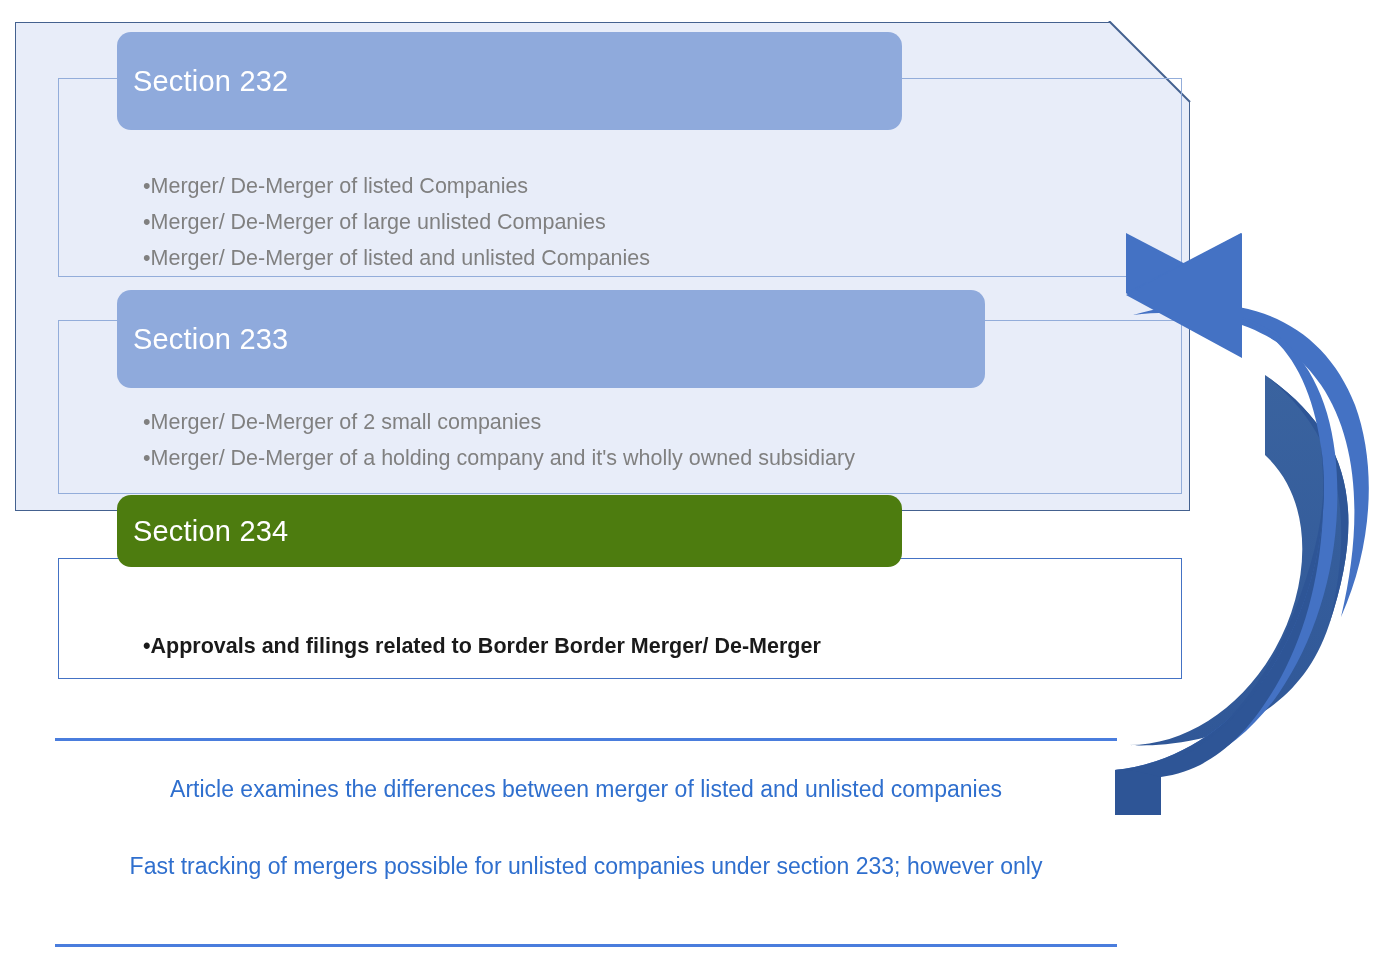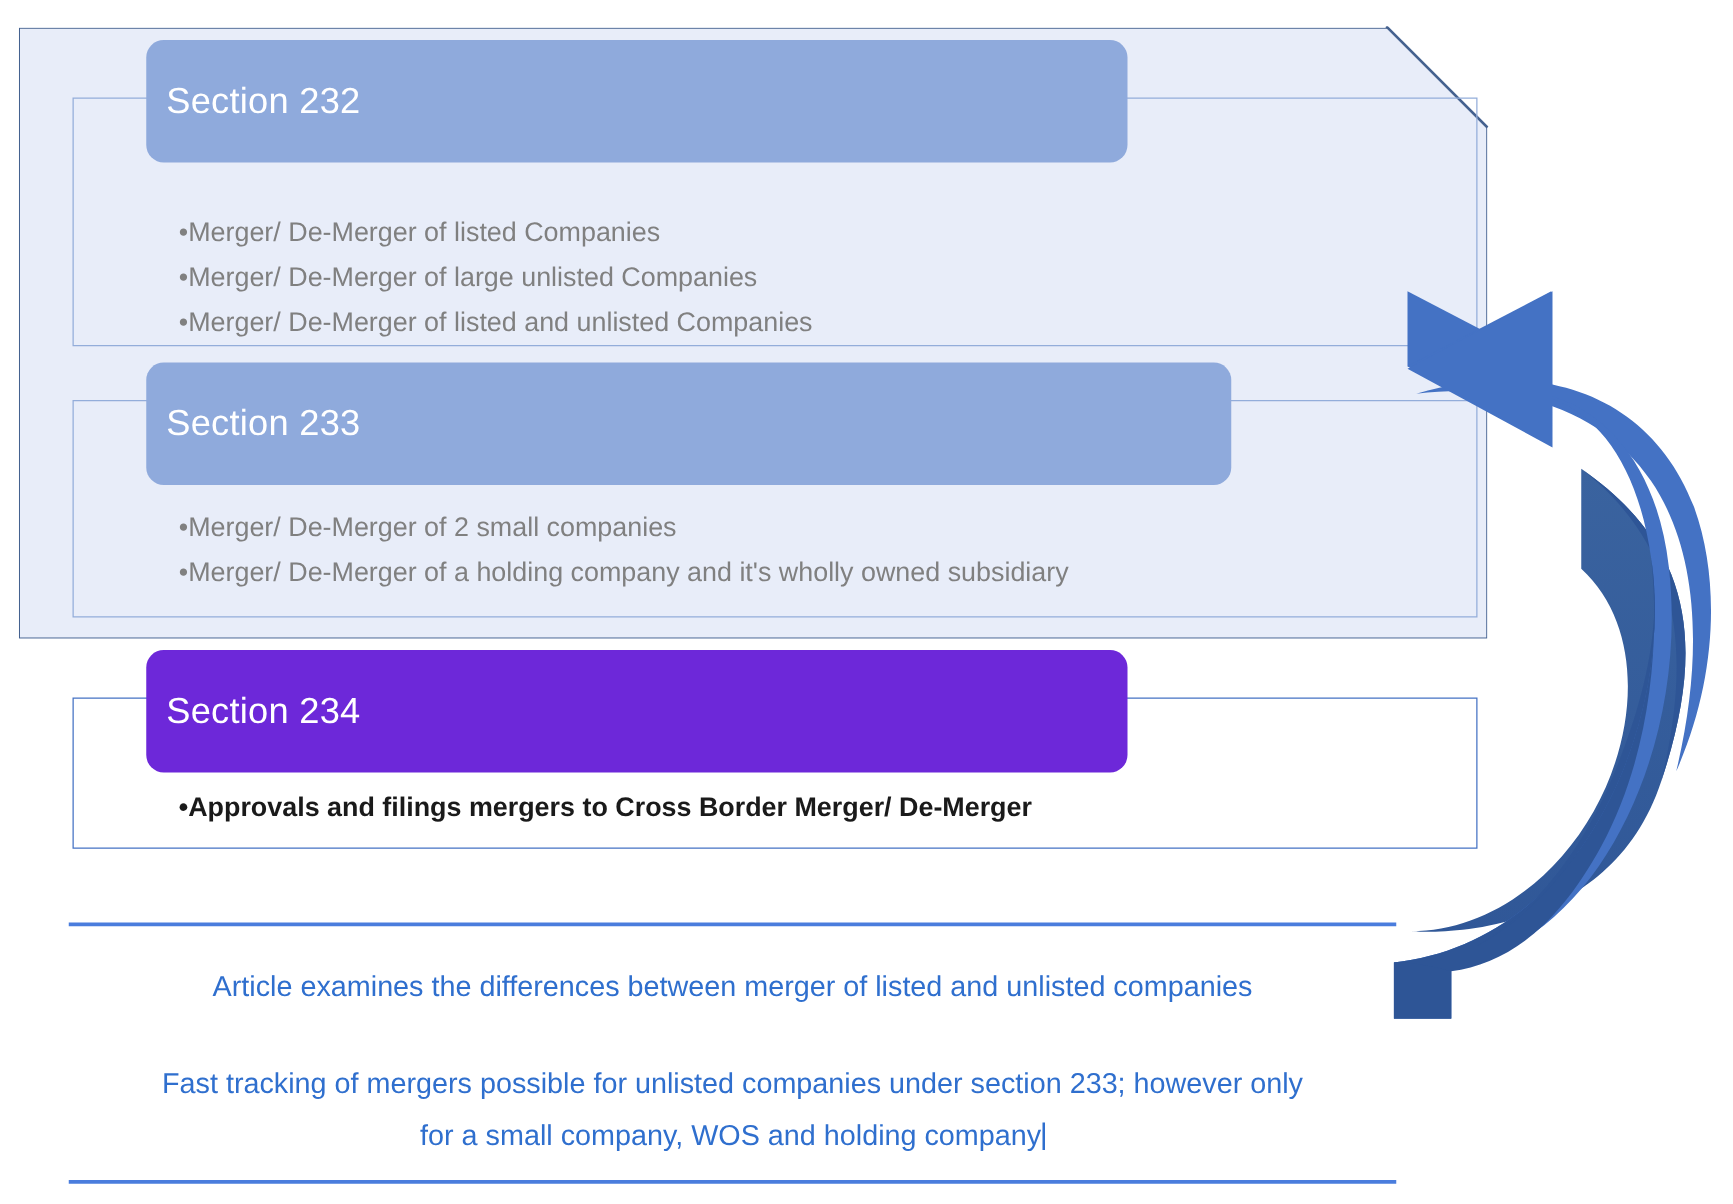--- a/index.html
+++ b/index.html
@@ -57,21 +57,21 @@
     box-sizing: border-box;
     color: #ffffff;
     font-size: 29px;
     letter-spacing: .2px;
     padding-left: 16px;
     display: flex;
     align-items: center;
   }
   .pill-232 { left: 117px; top: 32px;  width: 785px; height: 98px;  background: #8faadc; }
   .pill-233 { left: 117px; top: 290px; width: 868px; height: 98px;  background: #8faadc; }
-  .pill-234 { left: 117px; top: 520px; width: 785px; height: 98px;  background: #6d28d9; }
+  .pill-234 { left: 117px; top: 495px; width: 785px; height: 72px;  background: #4d7c0f; }
 
   
   .bullets {
     position: absolute;
     font-size: 21.5px;
     line-height: 36px;
     color: #808080;
     white-space: nowrap;
   }
   .bullets-232 { left: 143px; top: 146px; margin-top: 22px; }
@@ -150,32 +150,31 @@
   </div>
   <div class="bullets bullets-233">
     <div><span class="dot">•</span><span>Merger/ De-Merger of 2 small companies</span></div>
     <div><span class="dot">•</span><span>Merger/ De-Merger of a holding company and it's wholly owned subsidiary</span></div>
   </div>
 
   <div class="section-pill pill-234">
     <span>Section 234</span>
   </div>
   <div class="bullets bullets-234">
-    <div><span class="dot">•</span><span>Approvals and filings mergers to Cross Border Merger/ De-Merger</span></div>
+    <div><span class="dot">•</span><span>Approvals and filings related to Border Border Merger/ De-Merger</span></div>
   </div>
 
   <div class="hrule hrule-top"></div>
 
   <div class="note note-1">
     <div>Article examines the differences between merger of listed and unlisted companies</div>
   </div>
 
   <div class="note note-2">
     <div>Fast tracking of mergers possible for unlisted companies under section 233; however only</div>
-    <div><span>for a small company, WOS and holding company</span><span class="caret"></span></div>
   </div>
 
   <div class="hrule hrule-bottom"></div>
 
   <svg class="arrow-svg" viewBox="0 0 271 590">
     <defs>
       <linearGradient id="arrGradTop" x1="0" y1="0" x2="0" y2="1">
         <stop offset="0%" stop-color="#4472c4"></stop>
         <stop offset="100%" stop-color="#4472c4"></stop>
       </linearGradient>

